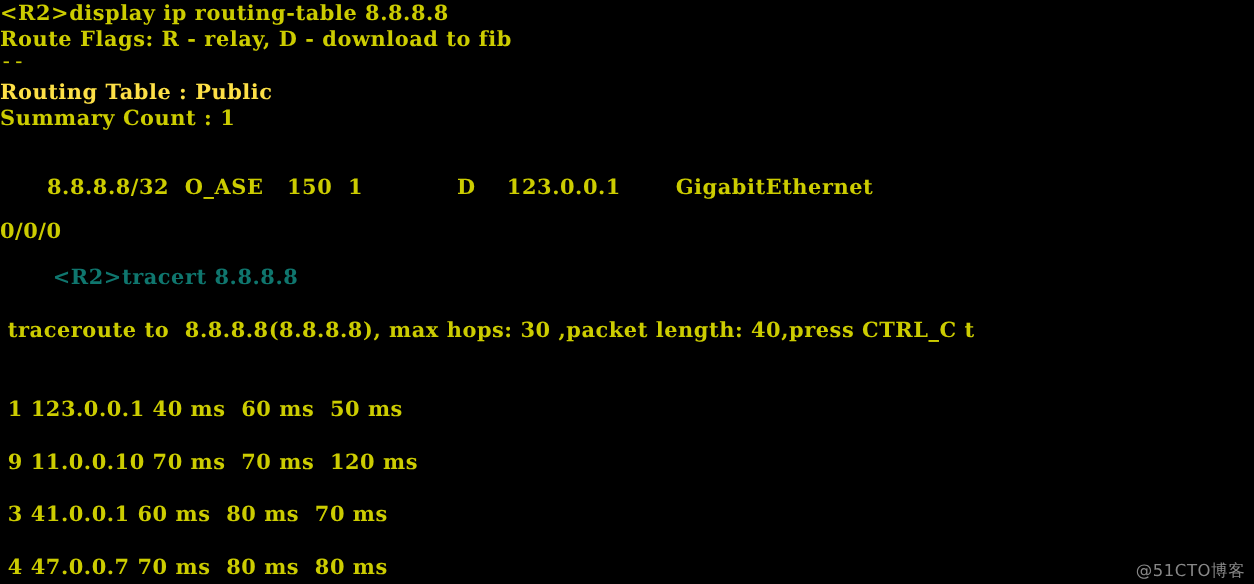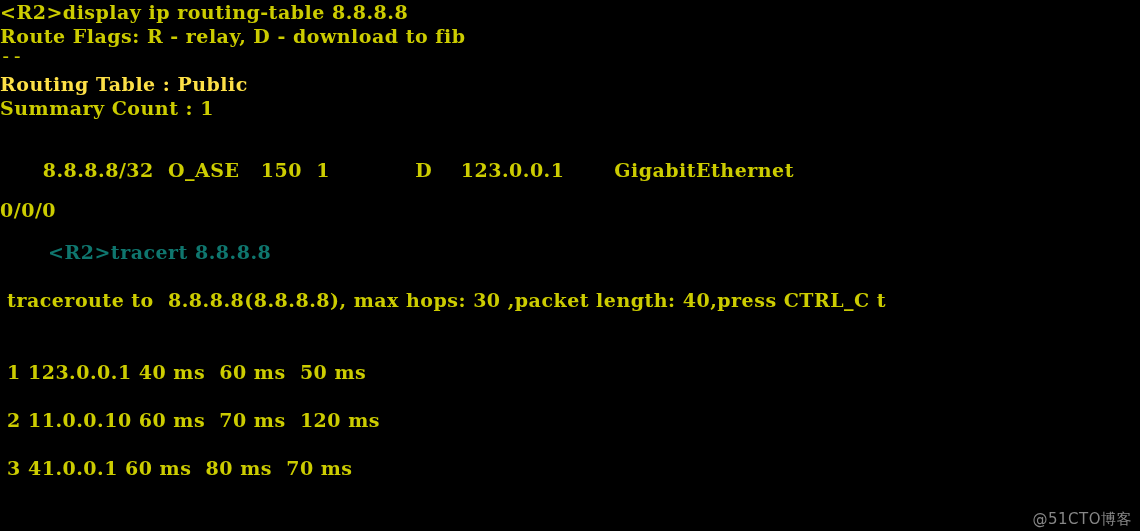--- a/index.html
+++ b/index.html
@@ -98,24 +98,25 @@
 
   <div class="term-line" style="top: 288px; color: rgb(204, 204, 0);"> traceroute to  8.8.8.8(8.8.8.8), max hops: 30 ,packet length: 40,press CTRL_C t</div>
 
 
   <div class="term-line blank" style="top:336px;"> </div>
 
   <div class="term-line" style="top: 360px; color: rgb(204, 204, 0);"> 1 123.0.0.1 40 ms  60 ms  50 ms</div>
 
   <div class="term-line blank" style="top:384px;"> </div>
 
-  <div class="term-line" style="top: 408px; color: rgb(204, 204, 0);"> 2 11.0.0.10 60 ms  70 ms  120 ms</div>
+  <div class="term-line" style="top: 408px; color: rgb(204, 204, 0);"> 9 11.0.0.10 70 ms  70 ms  120 ms</div>
 
   <div class="term-line blank" style="top:432px;"> </div>
 
   <div class="term-line" style="top: 456px; color: rgb(204, 204, 0);"> 3 41.0.0.1 60 ms  80 ms  70 ms</div>
 
   <div class="term-line blank" style="top:480px;"> </div>
 
+  <div class="term-line" style="top: 504px; color: rgb(204, 204, 0);"> 4 47.0.0.7 70 ms  80 ms  80 ms</div>
 
   <div id="watermark" style="color: rgb(143, 143, 143);">@51CTO博客</div>
 
 </div>
 
 </body></html>

